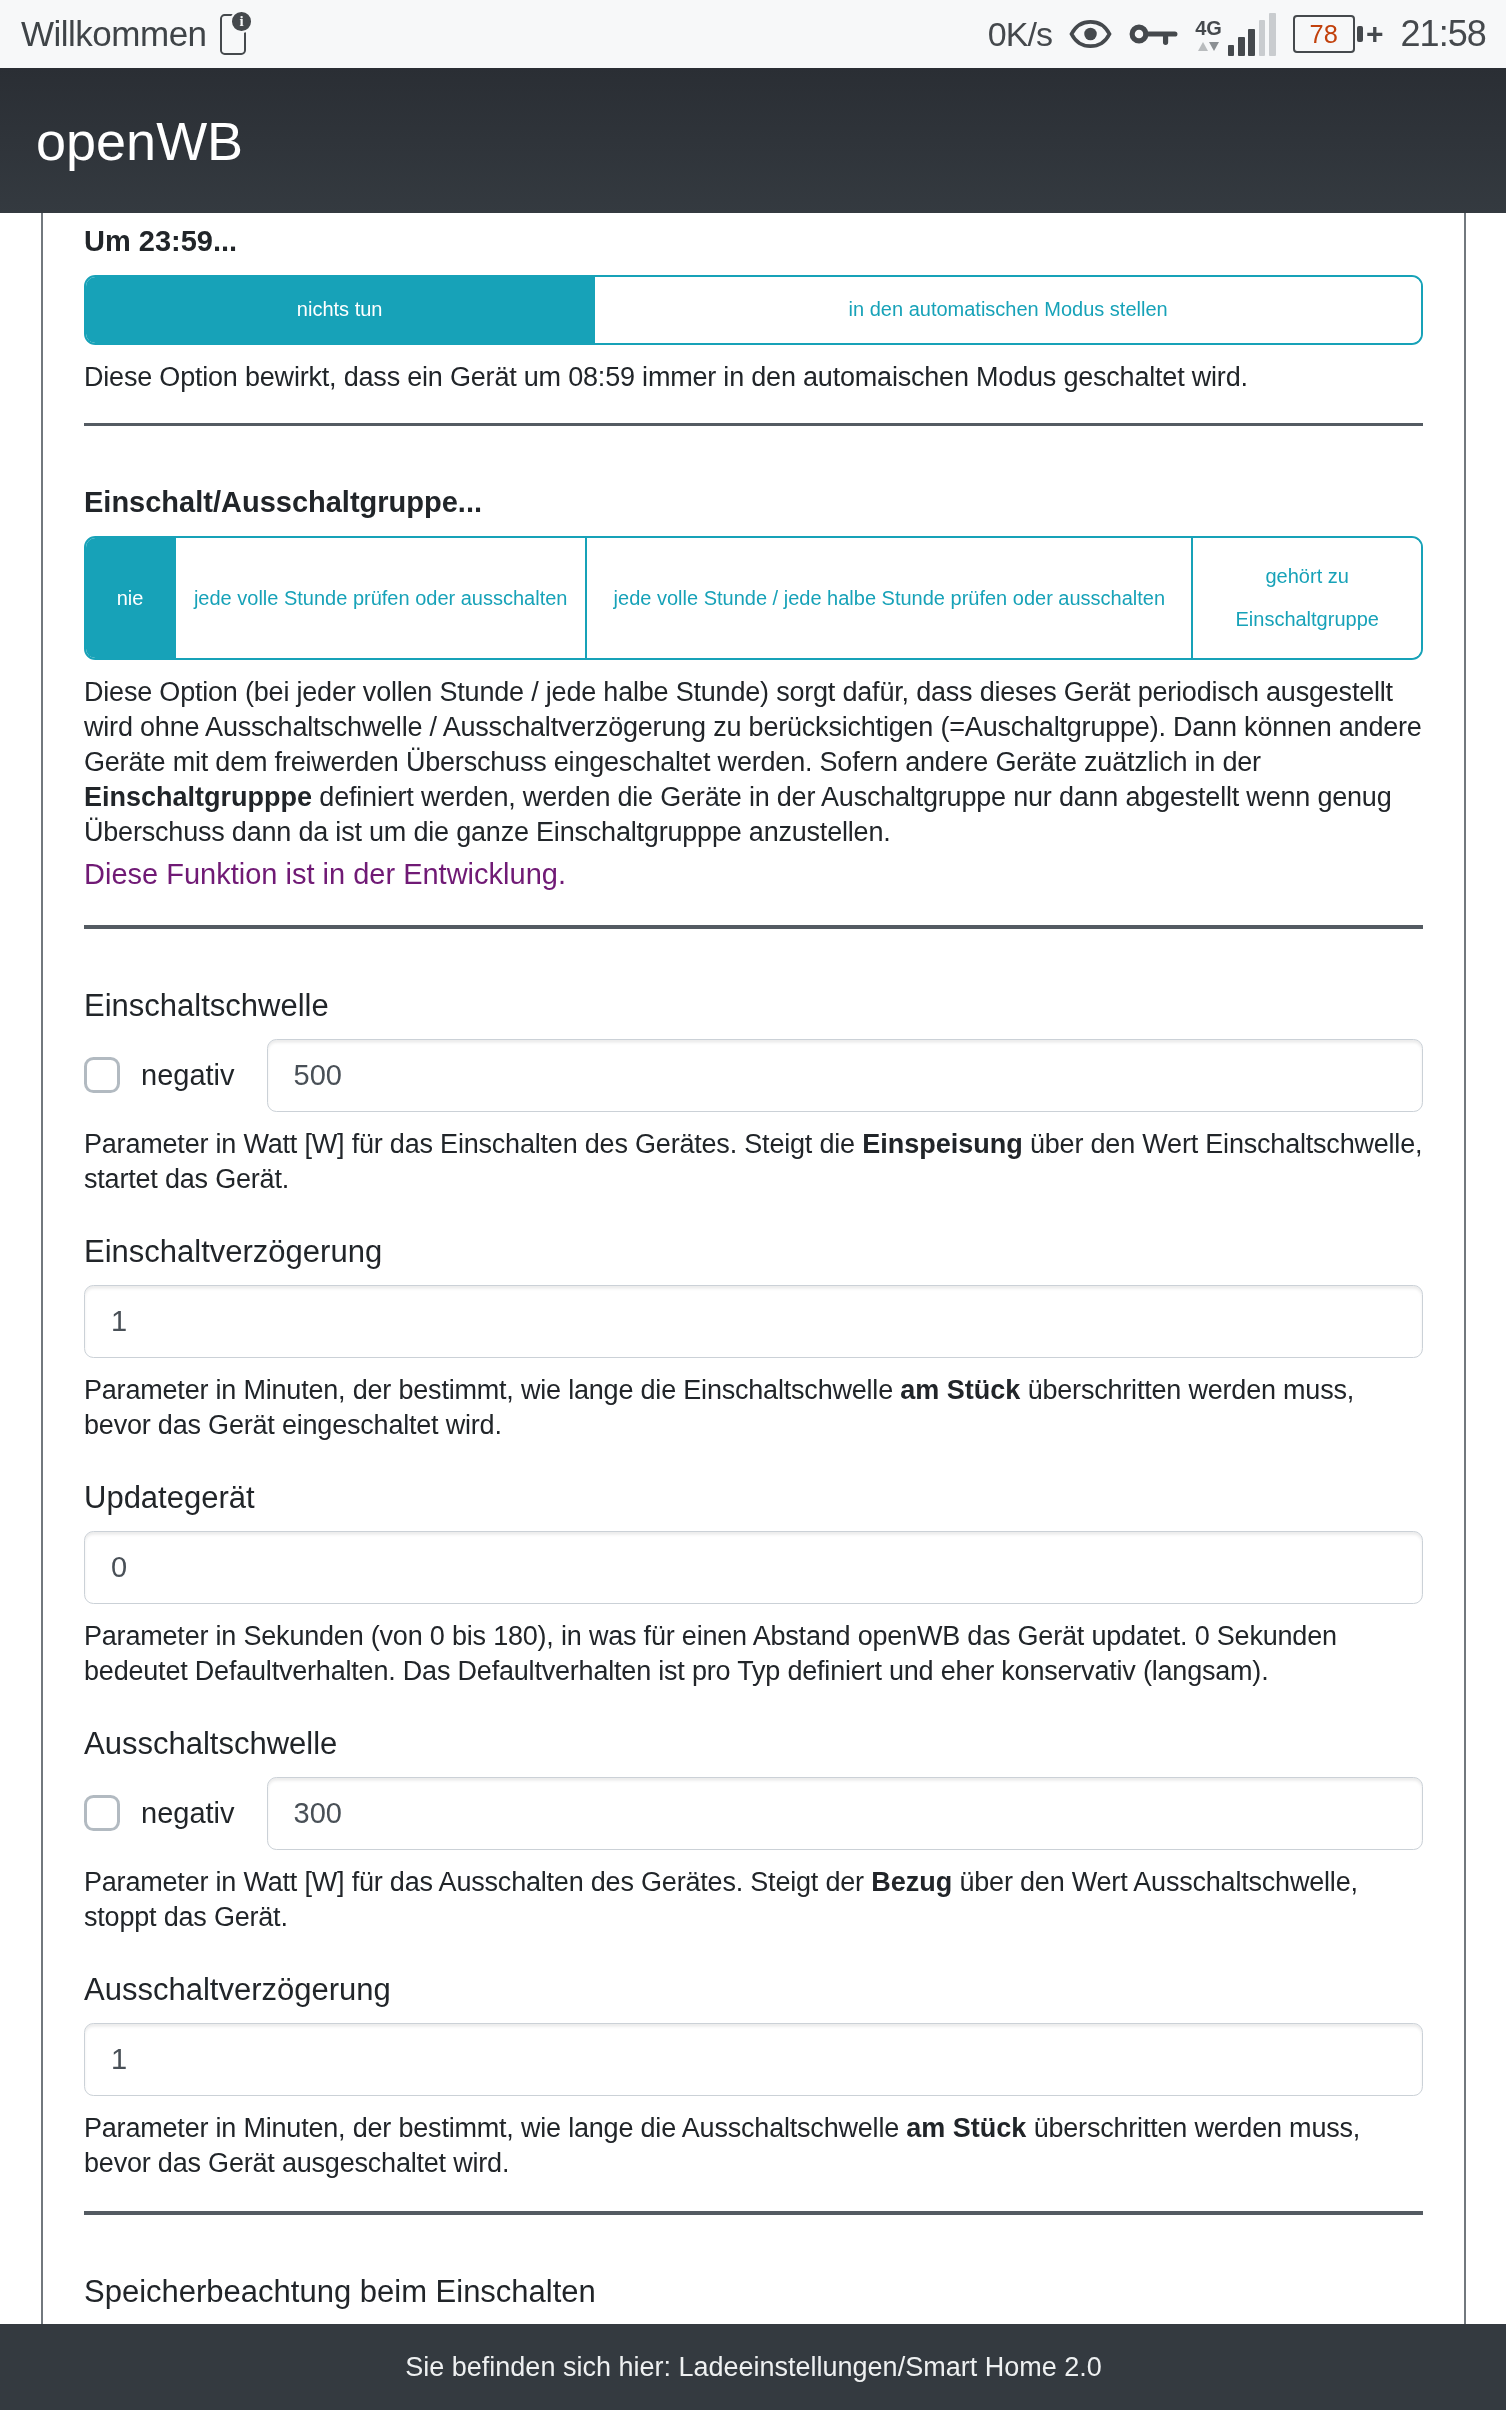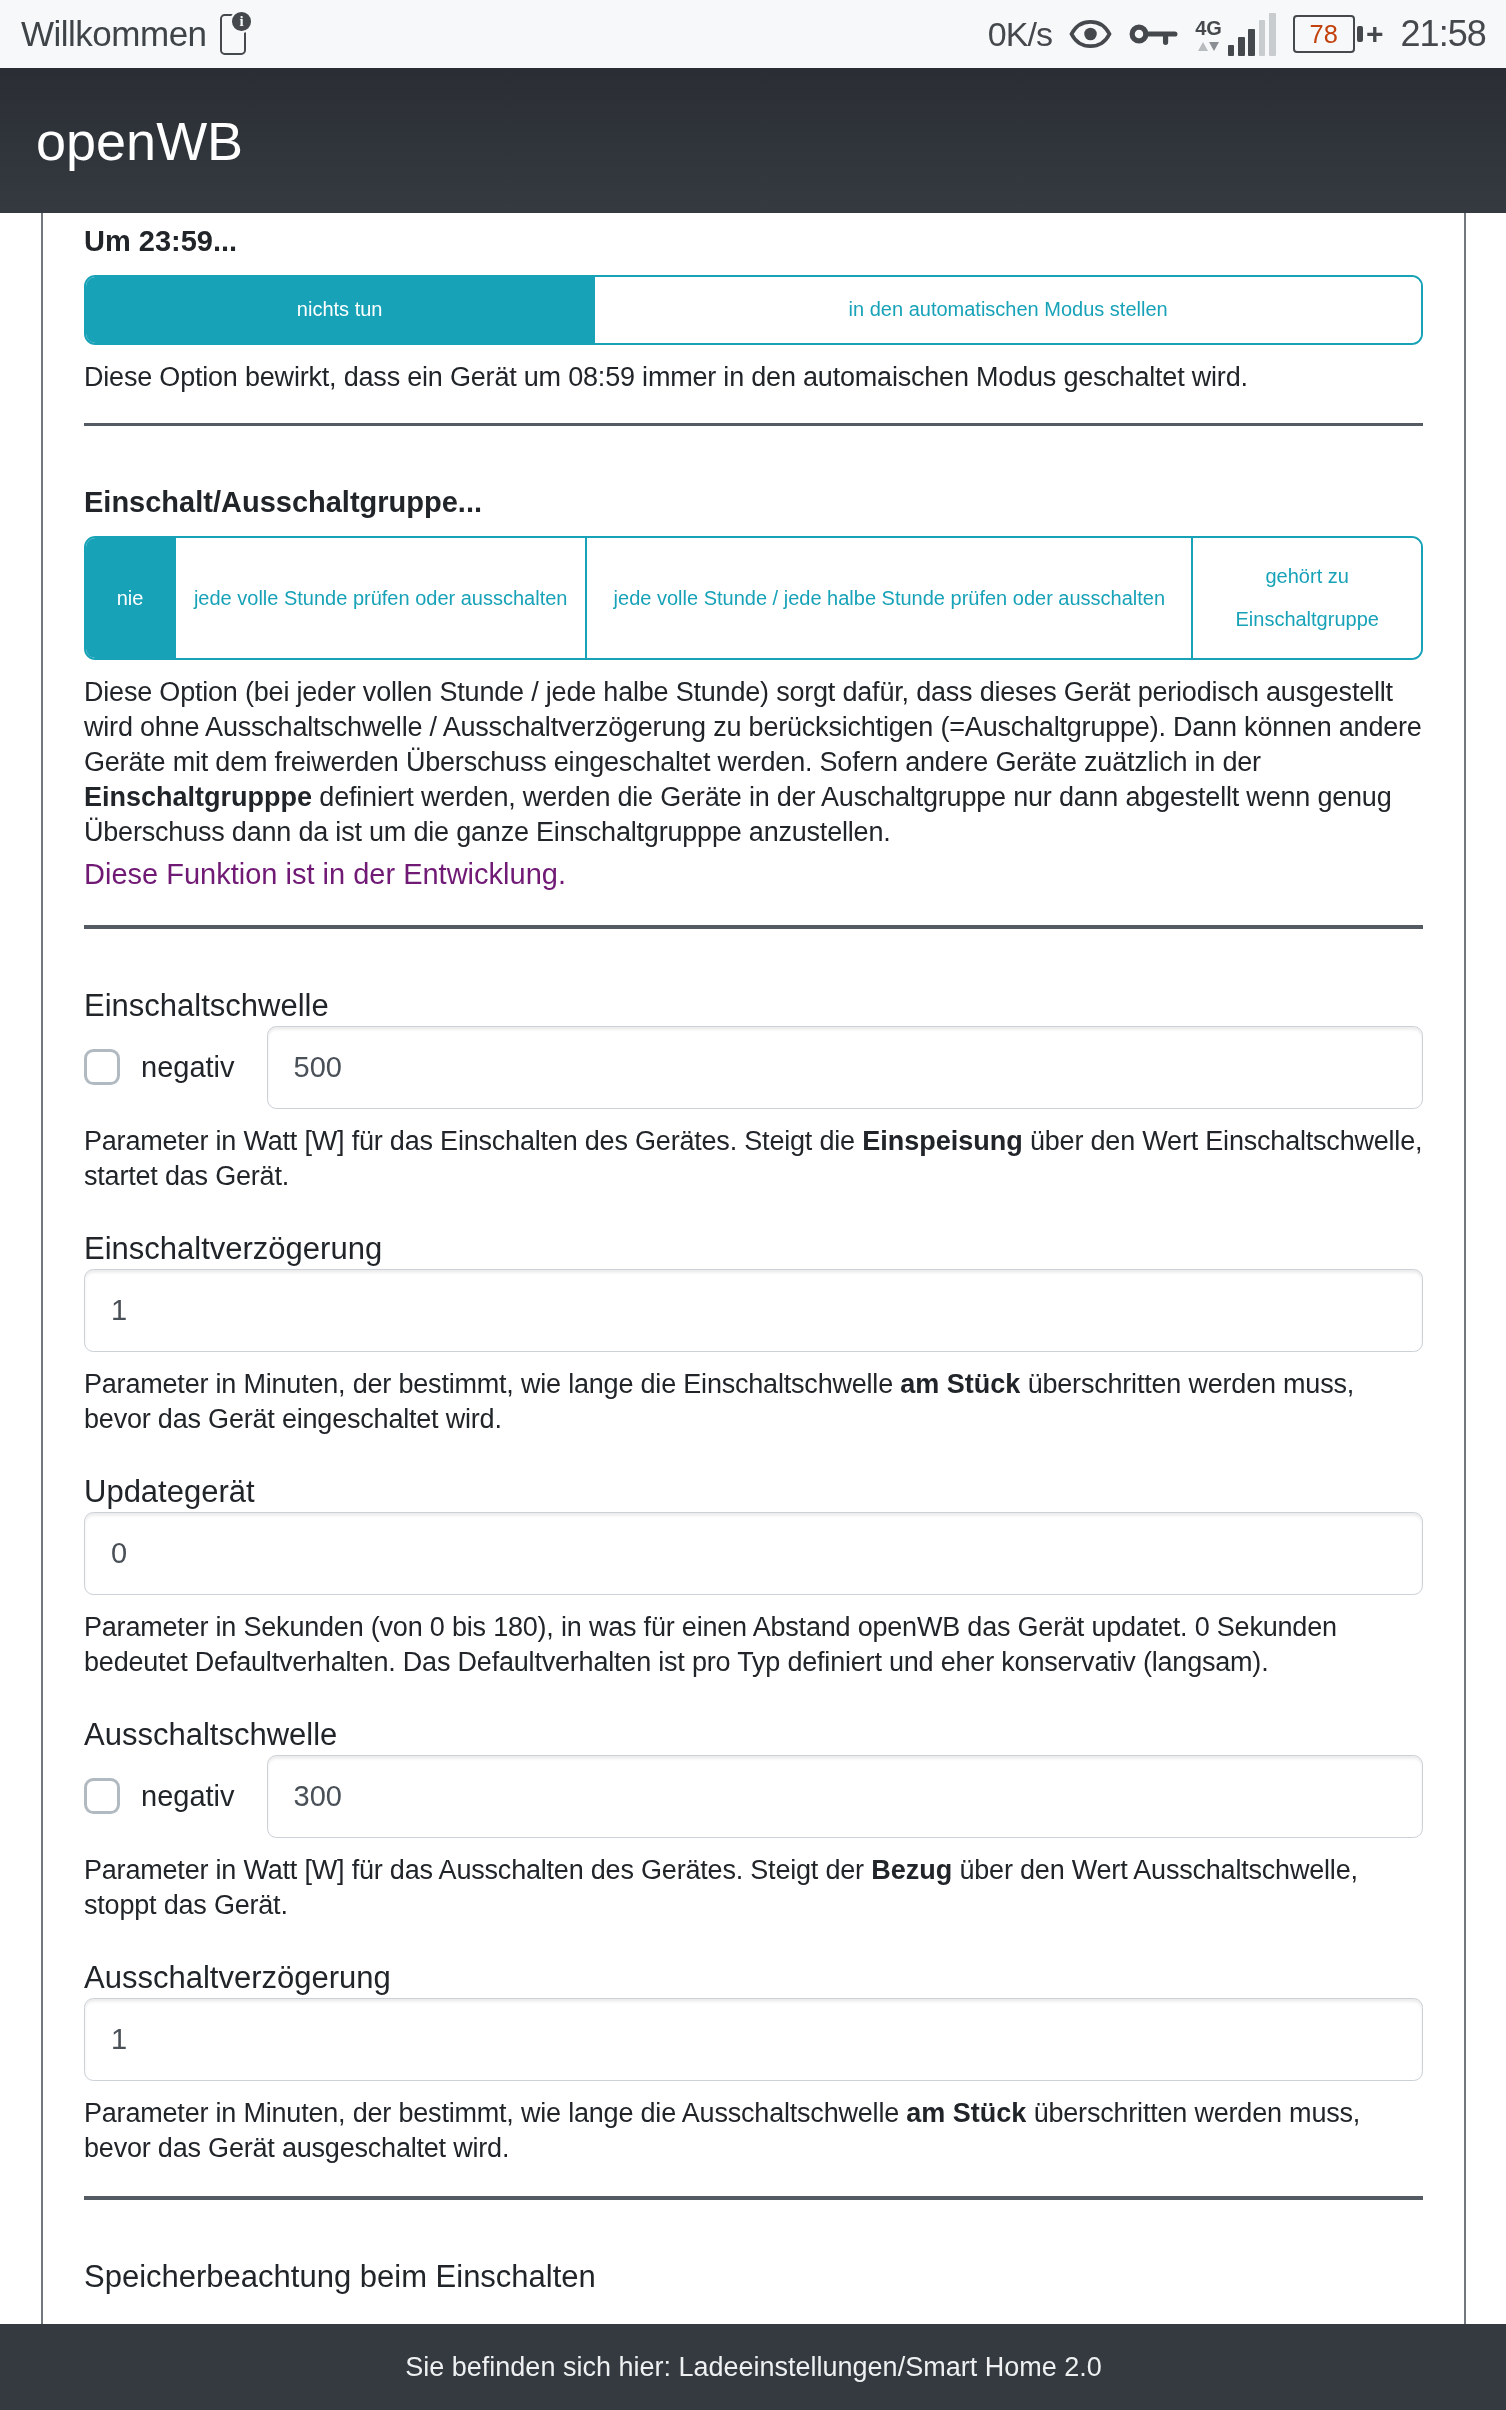--- a/index.html
+++ b/index.html
@@ -59,25 +59,25 @@
   
   .btn-group { display:flex; border:2.8px solid #17a2b8; border-radius:11.3px; overflow:hidden; margin-top:13px; }
   .btn-group .seg { display:flex; align-items:center; justify-content:center; text-align:center;
           color:#17a2b8; background:#fff; font-size:20px; line-height:43px; padding:5.6px 13px; cursor:pointer; }
   .btn-group .seg + .seg { border-left:2.8px solid #17a2b8; }
   .btn-group .seg.sel { background:#17a2b8; color:#fff; }
   .group-1 { height:70px; }
   .group-2 { height:124px; }
 
   
-  .input-row { display:flex; align-items:center; }
+  .input-row { display:flex; align-items:center; margin-top:13px; }
   .checkbox { width:36px; height:36px; border:3.8px solid #b2bac1; border-radius:9.4px; background:#fff;
               flex:0 0 auto; cursor:pointer; }
   .cb-label { font-size:29px; color:#212529; margin:0 32px 0 21px; }
-  .text-input { flex:1 1 auto; height:83px; border:1.9px solid #cbd1d7; border-radius:9.4px; background:#fff;
+  .text-input { flex:1 1 auto; height:73px; border:1.9px solid #cbd1d7; border-radius:9.4px; background:#fff;
               box-shadow:inset 0 2.8px 2.8px rgba(0,0,0,0.08); font-size:29px; color:#495057; padding:0 26px;
               font-family:"Liberation Sans","DejaVu Sans",sans-serif; outline:none; width:100%; }
 </style>
 </head>
 <body>
 
 <div class="screen">
 
   <div class="statusbar">
     <div class="sb-left">

